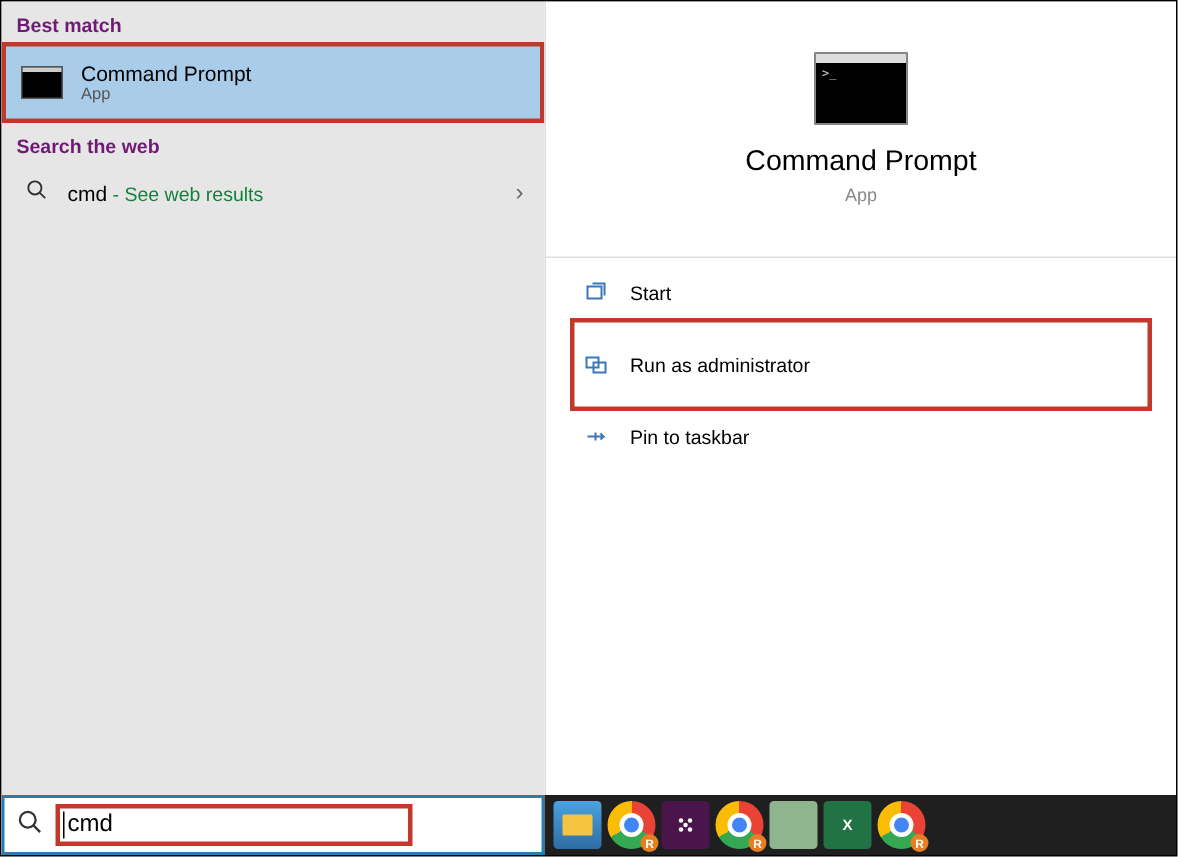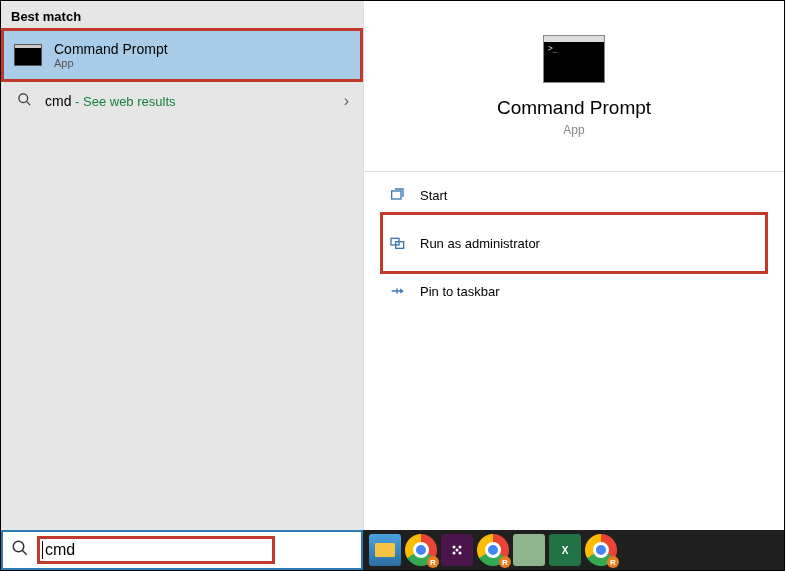--- a/index.html
+++ b/index.html
@@ -1,20 +1,20 @@
 <!DOCTYPE html>
 <html><head>
   <meta charset="utf-8">
   <style>
     * { margin: 0; padding: 0; box-sizing: border-box; font-family: 'Segoe UI', Tahoma, sans-serif; }
     body { width: 785px; height: 571px; background: #fff; position: relative; overflow: hidden; border: 1px solid #000;}
     .container { display: flex; height: 530px; }
     .left-panel { width: 362px; background: #e6e6e6; display: flex; flex-direction: column; }
     .right-panel { flex: 1; background: #fff; border-left: 1px solid #ddd; }
-    .section-header { font-size: 13px; font-weight: 600; padding: 8px 10px 4px 10px; color: #000000; }
+    .section-header { font-size: 13px; font-weight: 600; padding: 8px 10px 4px 10px; color: #701a75; }
     .best-match-item { display: flex; align-items: center; background: #a9cde8; padding: 10px 10px; gap: 12px; border: 3px solid #c0392b;}
     .cmd-icon-small { width: 28px; height: 22px; background: #000; border: 1px solid #555; position: relative; }
     .cmd-icon-small::before { content: ''; position: absolute; top: 0; left: 0; right: 0; height: 3px; background: #ccc; }
     .result-text { display: flex; flex-direction: column; }
     .result-title { font-size: 14px; color: #000; }
     .result-subtitle { font-size: 11px; color: #555; }
     .web-result { display: flex; align-items: center; justify-content: space-between; padding: 10px 14px; }
     .web-left { display: flex; align-items: center; gap: 12px; }
     .search-glyph { font-size: 15px; color: #333; width: 18px; text-align: center; }
     .web-text { font-size: 14px; color: #000; }
@@ -54,20 +54,21 @@
 <div class="container">
   <div class="left-panel">
     <div class="section-header">Best match</div>
     <div class="best-match-item">
       <div class="cmd-icon-small"></div>
       <div class="result-text">
         <div class="result-title">Command Prompt</div>
         <div class="result-subtitle">App</div>
       </div>
     </div>
+    <div class="section-header">Search the web</div>
     <div class="web-result">
       <div class="web-left">
         <span class="search-glyph">
           <svg width="15" height="15" viewBox="0 0 24 24" fill="none" stroke="#333" stroke-width="2">
               <circle cx="10" cy="10" r="7"></circle>
               <line x1="21" y1="21" x2="15" y2="15"></line>
             </svg>
         </span>
         <span class="web-text">
           <span>cmd</span><span class="web-suffix"> - See web results</span>

